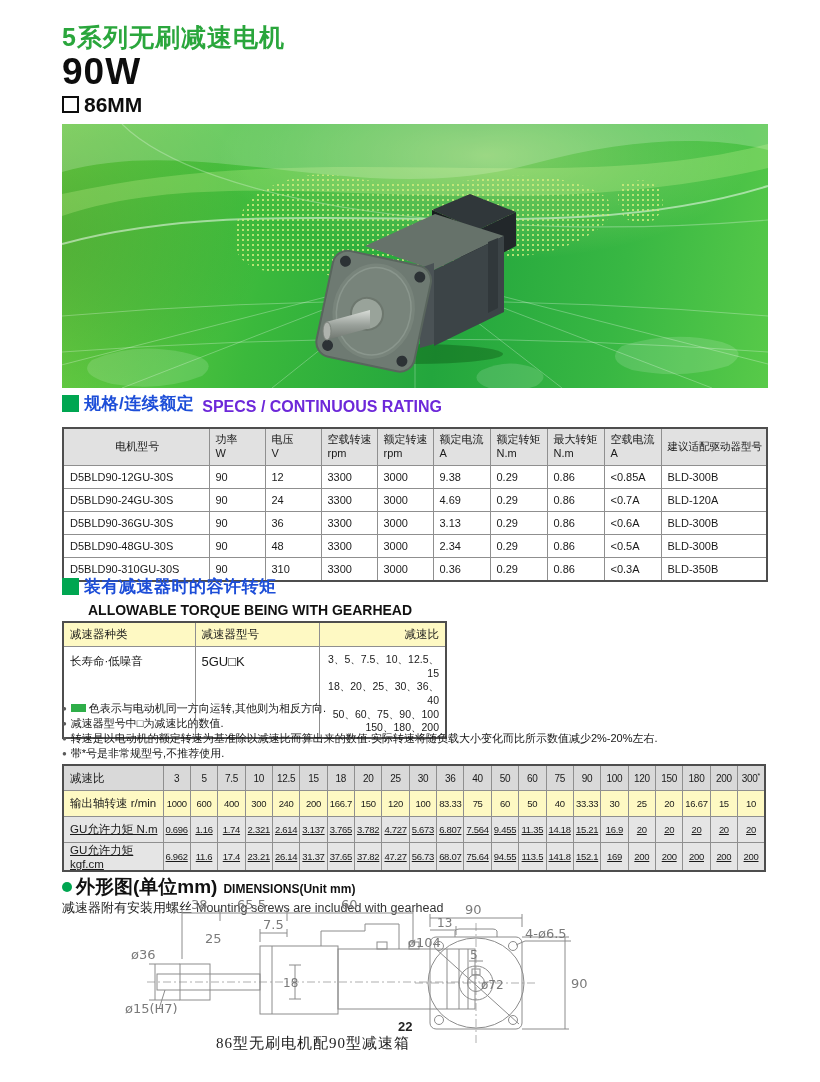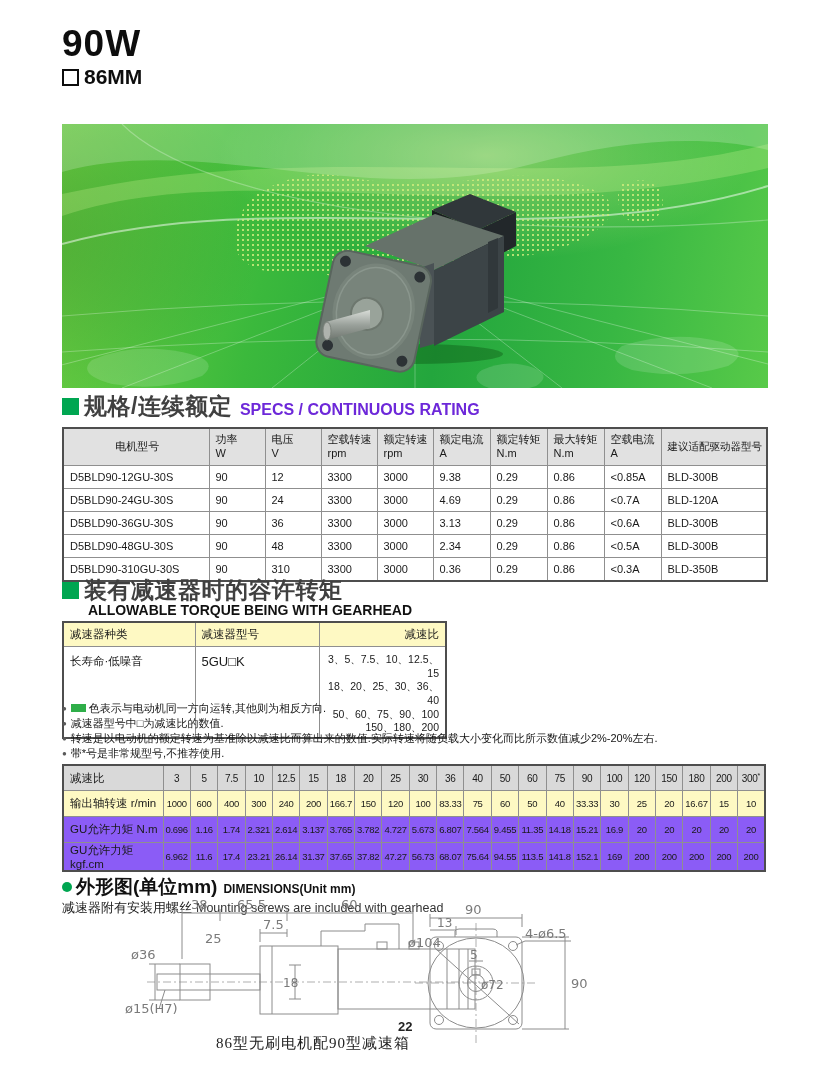--- a/index.html
+++ b/index.html
@@ -17,21 +17,21 @@
   .banner{position:absolute;left:62px;top:124px;width:706px;height:264px;overflow:hidden;
     background:
       radial-gradient(ellipse 430px 170px at 60% 12%, rgba(245,255,150,.45), rgba(245,255,150,0) 62%),
       radial-gradient(ellipse 420px 300px at -8% 42%, rgba(0,70,15,.28), rgba(0,70,15,0) 62%),
       linear-gradient(100deg,#6fd244 0%,#3bb93c 30%,#23a63d 55%,#38b743 78%,#58ca49 100%);}
   .banner svg{position:absolute;left:0;top:0;}
 
   
   .sec-head{position:absolute;display:flex;align-items:center;}
   .sec-sq{width:17px;height:17px;background:#00a651;margin-right:5px;flex:0 0 auto;}
-  .sec-cn{font-size:23px;font-weight:800;color:#404040;letter-spacing:.5px;}
+  .sec-cn{font-size:17px;font-weight:800;color:#1d4ed8;letter-spacing:.5px;}
   .sec-en{font-size:16px;font-weight:700;color:#6d28d9;margin-left:8px;padding-top:7px;}
   .sec-en-line{position:absolute;left:88px;font-size:14px;font-weight:700;color:#111;}
 
   
   table{border-collapse:collapse;}
   .specs{position:absolute;left:62px;top:427px;width:704px;table-layout:fixed;
          font-size:11px;border:2px solid #4e4e4e;}
   .specs th,.specs td{border:1px solid #8f8f8f;padding:1px 4px 1px 6px;text-align:left;color:#1a1a1a;}
   .specs thead th{background:#e1e1e1;font-weight:400;height:34px;vertical-align:middle;line-height:1.25;}
   .specs thead th.c-model{text-align:center;}
@@ -54,21 +54,21 @@
   .note{line-height:15px;white-space:nowrap;}
   .bullet{color:#5a5a5a;font-size:8px;vertical-align:1px;margin-right:4px;}
   .gsq{display:inline-block;width:15px;height:8px;background:#2fae49;margin:0 3px 0 0;vertical-align:0px;}
 
   
   .rtable{position:absolute;left:62px;top:764px;width:704px;table-layout:fixed;
           font-size:9.5px;border:2px solid #4e4e4e;}
   .rtable th,.rtable td{border:1px solid #8f8f8f;padding:0;text-align:center;color:#1a1a1a;letter-spacing:-.3px;}
   .rtable thead th{background:#d9d9d9;height:24px;font-weight:400;font-size:10px;}
   .rtable tr.speed td{background:#fef9c3;height:25px;}
-  .rtable tr.tq td{height:25px;background:#8b5cf6;}
+  .rtable tr.tq td{height:25px;background:#e5e5e5;text-decoration:underline;}
   .rtable .rl{text-align:left;padding-left:6px;font-size:11.5px;letter-spacing:0;}
   .rtable td.g{background:#8dc63f;}
   .rtable sup{font-size:7px;vertical-align:4px;letter-spacing:0;}
 
   
   .dims-head{position:absolute;left:62px;top:874px;display:flex;align-items:baseline;}
   .dot{width:10px;height:10px;border-radius:50%;background:#00a651;margin-right:4px;align-self:center;}
   .dims-cn{font-size:19px;font-weight:800;color:#111;}
   .dims-en{font-size:12px;font-weight:700;color:#111;margin-left:6px;}
   .dims-sub{position:absolute;left:62px;top:899px;font-size:13px;color:#222;}
@@ -81,20 +81,21 @@
   .caption{position:absolute;left:216px;top:1034px;font-size:15px;color:#222;
            font-family:"Liberation Serif",serif;letter-spacing:1px;}
   .pagenum{position:absolute;left:398px;top:1019px;font-size:13px;font-weight:700;color:#222;}
 </style>
 </head>
 <body>
 
 <div class="page">
 
   <div class="titleblock">
+    <div class="series-title">5系列无刷减速电机</div>
     <div class="power-title">90W</div>
     <div class="frame-title">
       <span class="frame-sq"></span>
       <span>86MM</span>
     </div>
   </div>
 
   <div class="banner">
     <svg width="706" height="264" viewBox="0 0 706 264">
       <defs>

